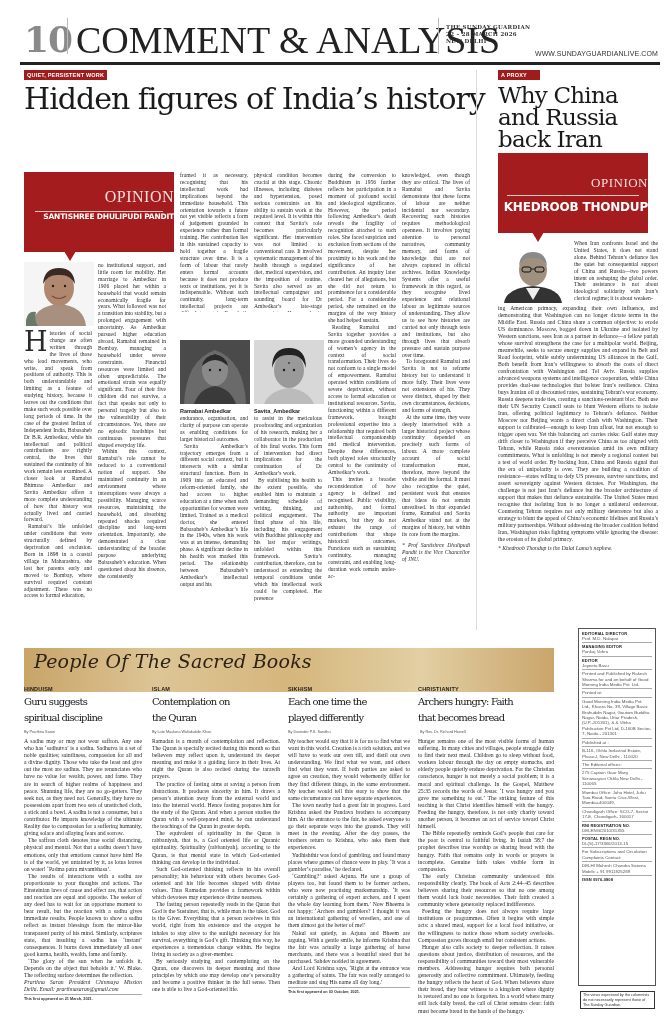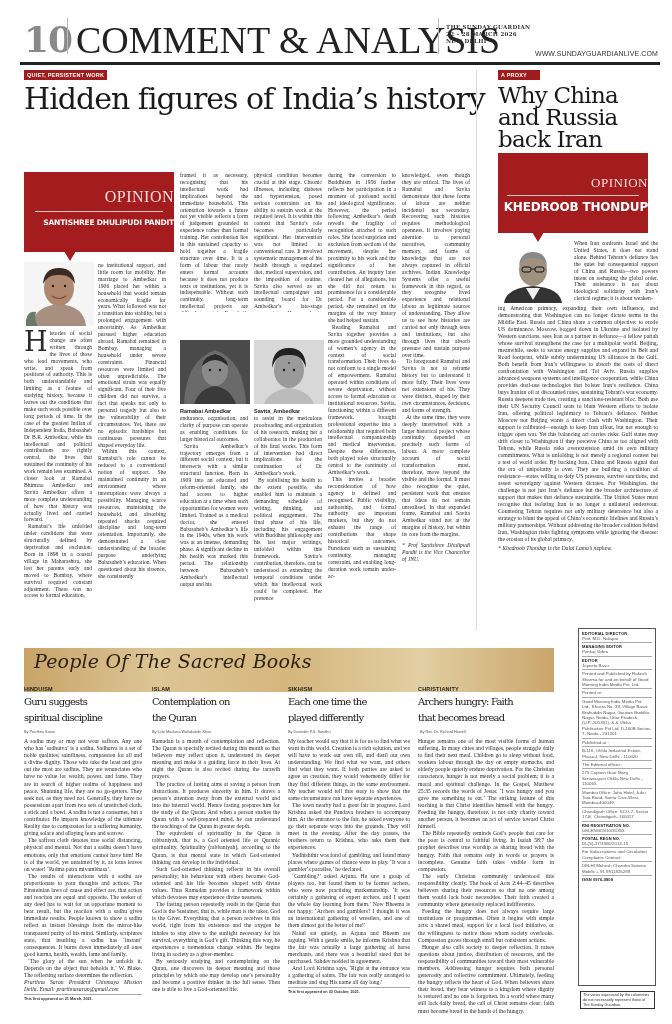--- a/index.html
+++ b/index.html
@@ -78,21 +78,21 @@
 <div class="kicker" style="left:24px; top:70px;">QUIET, PERSISTENT WORK</div>
 <div class="headline" style="left:24px; top:84px; font-size:30px;">
   <div>Hidden figures of India’s history</div>
 </div>
 <div class="standfirst" style="left:24px; top:143px; width:380px;">
 </div>
 
 <div class="opinion-box" style="left:24px; top:172px; width:150px; height:80px;">
   <div class="op-label" style="font-size:16px; padding-top:16px;">OPINION</div>
   <div class="op-rule" style="width:128px; margin-top:5px;"></div>
-  <div class="op-author" style="font-size:7.5px; margin-top:6px;padding-left:8px;">SANTISHREE DHULIPUDI PANDIT</div>
+  <div class="op-author" style="font-size:7.5px; padding-left:8px;">SANTISHREE DHULIPUDI PANDIT</div>
 </div>
 <div class="op-tail" style="left:64px; top:251px;"></div>
 
 <div class="photo" style="left:24px; top:262px; width:70px; height:64px; background:#ffffff;">
   <svg viewBox="0 0 70 64">
     <rect width="70" height="64" fill="#f5f5f5"></rect>
     <path d="M8 64 Q10 44 35 42 Q60 44 62 64 Z" fill="#a89080"></path>
     <ellipse cx="35" cy="26" rx="15" ry="18" fill="#b08870"></ellipse>
     <path d="M19 22 Q20 6 35 6 Q50 6 51 22 Q46 12 35 13 Q24 12 19 22 Z" fill="#3a2a22"></path>
     <path d="M28 34 Q35 39 42 34" stroke="#7a4a3a" stroke-width="1.2" fill="none"></path>

